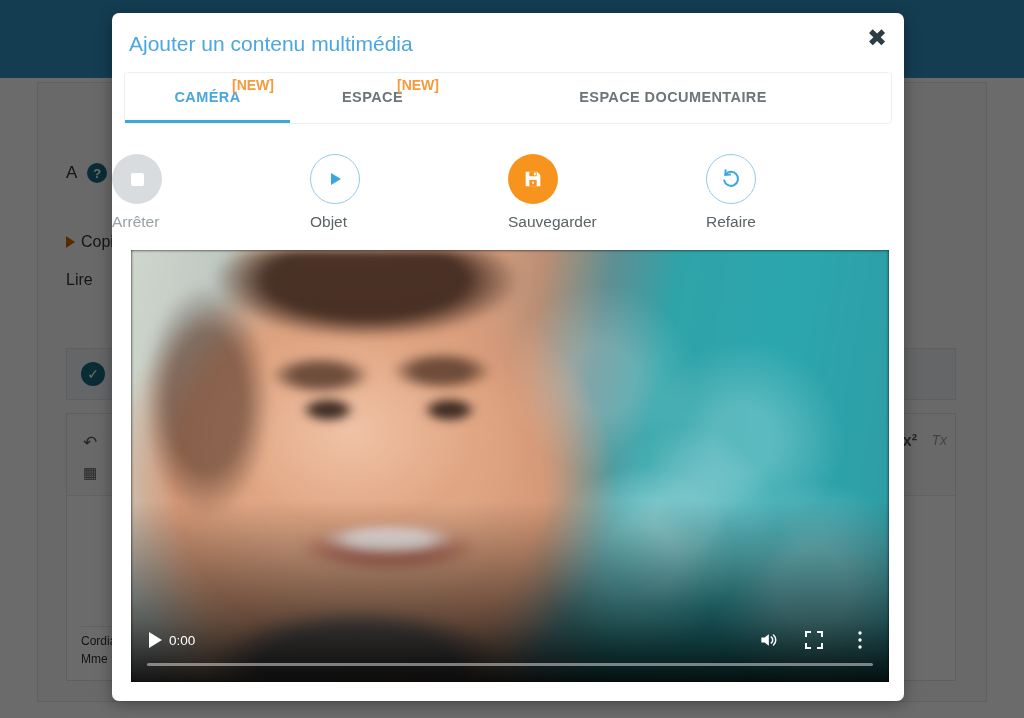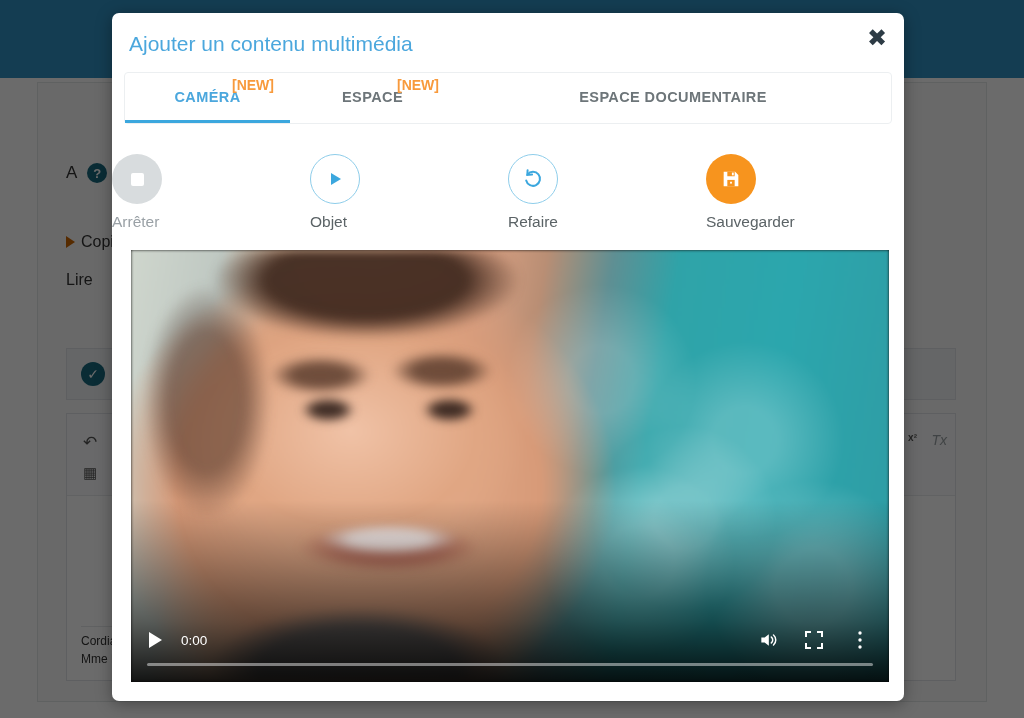--- a/index.html
+++ b/index.html
@@ -202,21 +202,21 @@
     position: absolute; left: 0; right: 0; bottom: 0; height: 66px;
   }
   #vc-row {
     position: absolute; left: 16px; right: 16px; top: 10px;
     height: 28px; display: flex; align-items: center;
   }
   #vc-play {
     width: 22px; height: 22px; display: flex; align-items: center; cursor: pointer;
   }
   #vc-time {
-    color: #fff; font-size: 13.5px; margin-left: 12px;
+    color: #fff; font-size: 13.5px; 
     font-family: "Liberation Sans", sans-serif;
   }
   #vc-spacer { flex: 1; }
   .vc-btn {
     width: 26px; height: 26px; margin-left: 20px; cursor: pointer;
     display: flex; align-items: center; justify-content: center;
   }
   #vc-progress {
     position: absolute; left: 16px; right: 16px; bottom: 16px;
     height: 3px; background: rgba(255,255,255,0.45); border-radius: 2px;
@@ -246,21 +246,21 @@
       <span class="check-circle">✓</span>
     </div>
 
     <div id="bg-editor">
       <div id="bg-editor-toolbar">
         <span class="tb-icon" style="left:16px; top:18px;">↶</span>
         <span class="tb-icon" style="left:48px; top:18px;">↷</span>
         <span class="tb-icon" style="left:16px; top:50px; font-size:15px;">▦</span>
         <span class="tb-icon" style="left:48px; top:50px; font-size:15px;">🖼</span>
         <span class="tb-icon" style="right:68px; top:18px; font-size:14px; font-weight:bold;">x₂</span>
-        <span class="tb-icon" style="right:38px; top:18px; font-size:10px; font-weight:bold;">x²</span>
+        <span class="tb-icon" style="right:38px; top:18px; font-size:16px; font-weight:bold;">x²</span>
         <span class="tb-icon" style="right:8px; top:18px; font-size:14px; font-style:italic; color:#9aa0a4;">Tx</span>
       </div>
       <div id="bg-editor-body">
         <div id="bg-signature">
           <div>Cordialement,</div>
           <div>
             <span>Mme P</span><span class="spell-underline">&nbsp;&nbsp;</span>
           </div>
         </div>
       </div>
@@ -300,44 +300,44 @@
       <div class="label">Arrêter</div>
     </div>
 
     <div class="action lire">
       <div class="circle outline">
         <svg width="20" height="20" viewBox="0 0 20 20">
             <polygon points="6,4 16,10 6,16" fill="#3ba7de"></polygon>
           </svg>
       </div>
       <div class="label">Objet</div>
-    </div>
-
-    <div class="action refaire">
-      <div class="circle outline">
-        <svg width="24" height="24" viewBox="0 0 24 24" fill="none" stroke="#3ba7de" stroke-width="2" stroke-linecap="round">
-          <path d="M6.5 7.5 A7 7 0 1 1 5.2 13.5"></path>
-          <polyline points="6.6,3.2 6.3,8.0 11.1,7.6" fill="none"></polyline>
-        </svg>
-      </div>
-      <div class="label">Refaire</div>
     </div>
 
     <div class="action sauvegarder">
       <div class="circle filled-orange">
         <svg width="22" height="22" viewBox="0 0 24 24" fill="#ffffff">
           <path d="M4 4h12.5L20 7.5V20H4V4z"></path>
           <rect x="8" y="4" width="8" height="5" fill="#f7941e"></rect>
           <rect x="13" y="5" width="2" height="3" fill="#ffffff"></rect>
           <rect x="8" y="13" width="8" height="7" fill="#f7941e"></rect>
           <rect x="11" y="15" width="2" height="2" fill="#ffffff"></rect>
         </svg>
       </div>
       <div class="label">Sauvegarder</div>
     </div>
+
+    <div class="action refaire">
+      <div class="circle outline">
+        <svg width="24" height="24" viewBox="0 0 24 24" fill="none" stroke="#3ba7de" stroke-width="2" stroke-linecap="round">
+          <path d="M6.5 7.5 A7 7 0 1 1 5.2 13.5"></path>
+          <polyline points="6.6,3.2 6.3,8.0 11.1,7.6" fill="none"></polyline>
+        </svg>
+      </div>
+      <div class="label">Refaire</div>
+    </div>
   </div>
 
   <div id="video-wrap">
     <div id="video-frame"></div>
     <div id="face-shade"></div>
     <div id="video-vignette"></div>
 
     <div id="video-controls">
       <div id="vc-row">
         <div id="vc-play">

